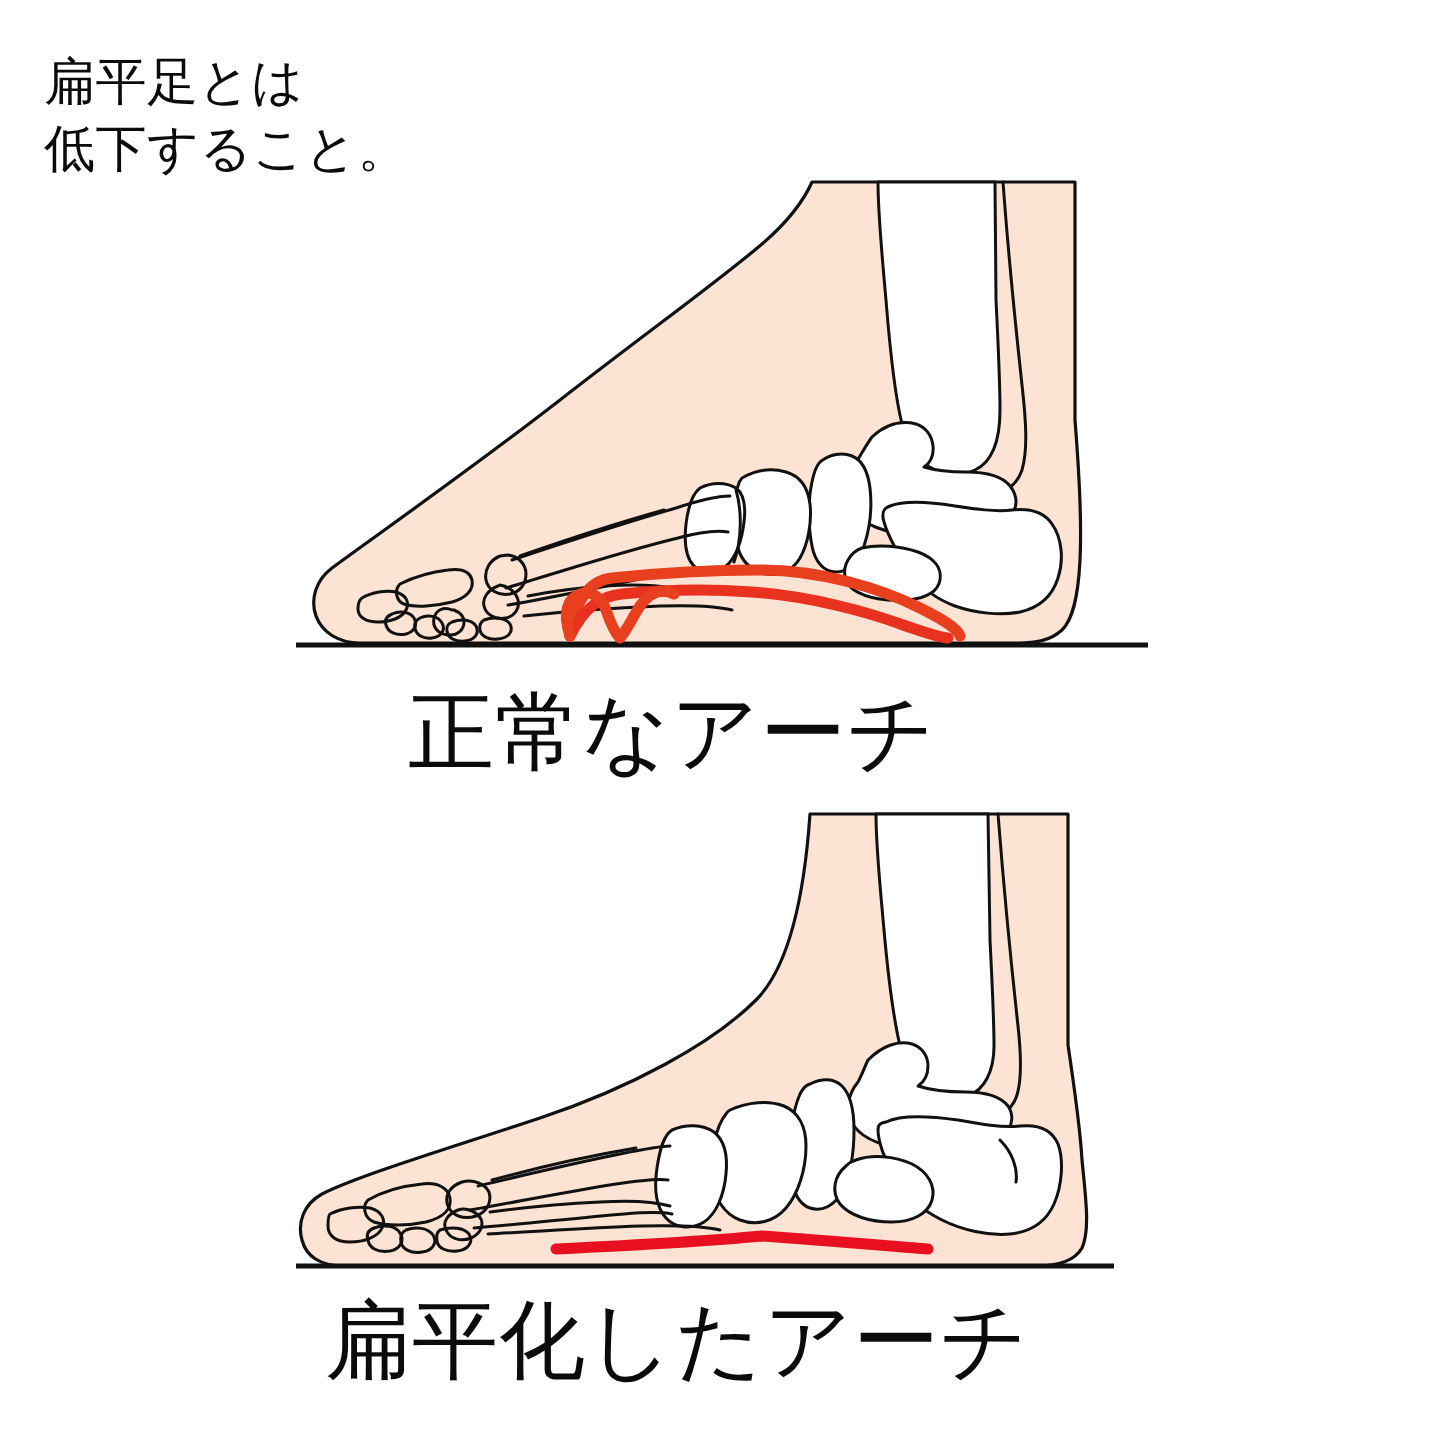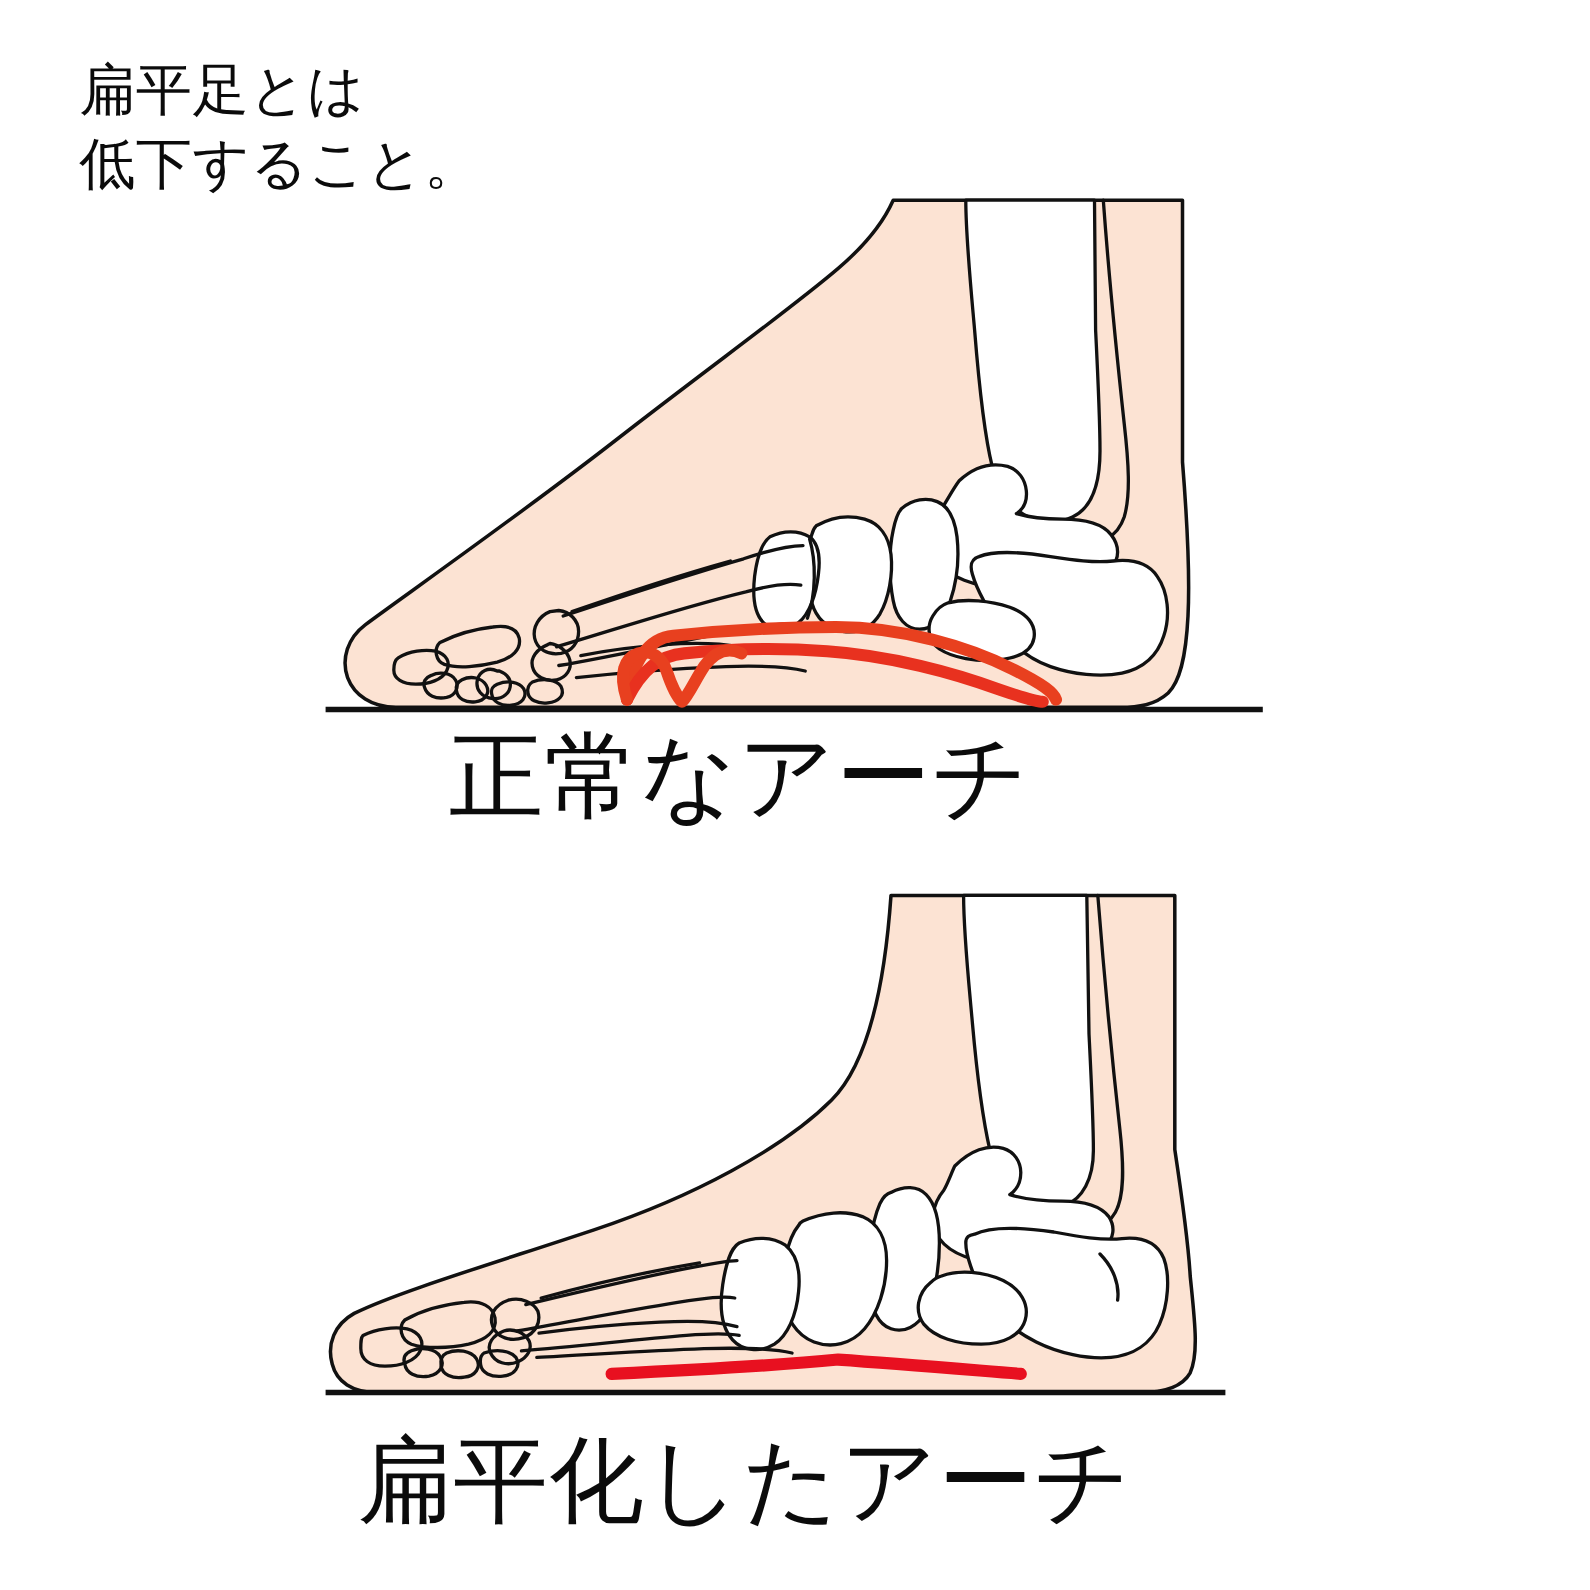--- a/index.html
+++ b/index.html
@@ -27,36 +27,36 @@
     position: absolute;
     left: 44px;
     top: 48px;
     width: 840px;
     font-size: 51px;
     line-height: 67px;
     letter-spacing: 0.5px;
     font-weight: 400;
     color: #0b0b0b;
     white-space: nowrap;
-    margin-left: 28px;
   }
   #desc-block .desc-line { display: block; }
 
   
   .caption {
     position: absolute;
     font-size: 86px;
     line-height: 1;
     letter-spacing: 1px;
     font-weight: 400;
     color: #0b0b0b;
     white-space: nowrap;
+    margin-top: 26px;
   }
   #caption-normal { left: 408px; top: 663px; }
-  #caption-flat   { left: 325px; top: 1303px; }
+  #caption-flat   { left: 325px; top: 1271px; }
 
   
   .figure-svg {
     position: absolute;
     left: 0;
     top: 0;
     width: 1445px;
     height: 1445px;
     pointer-events: none;
   }

